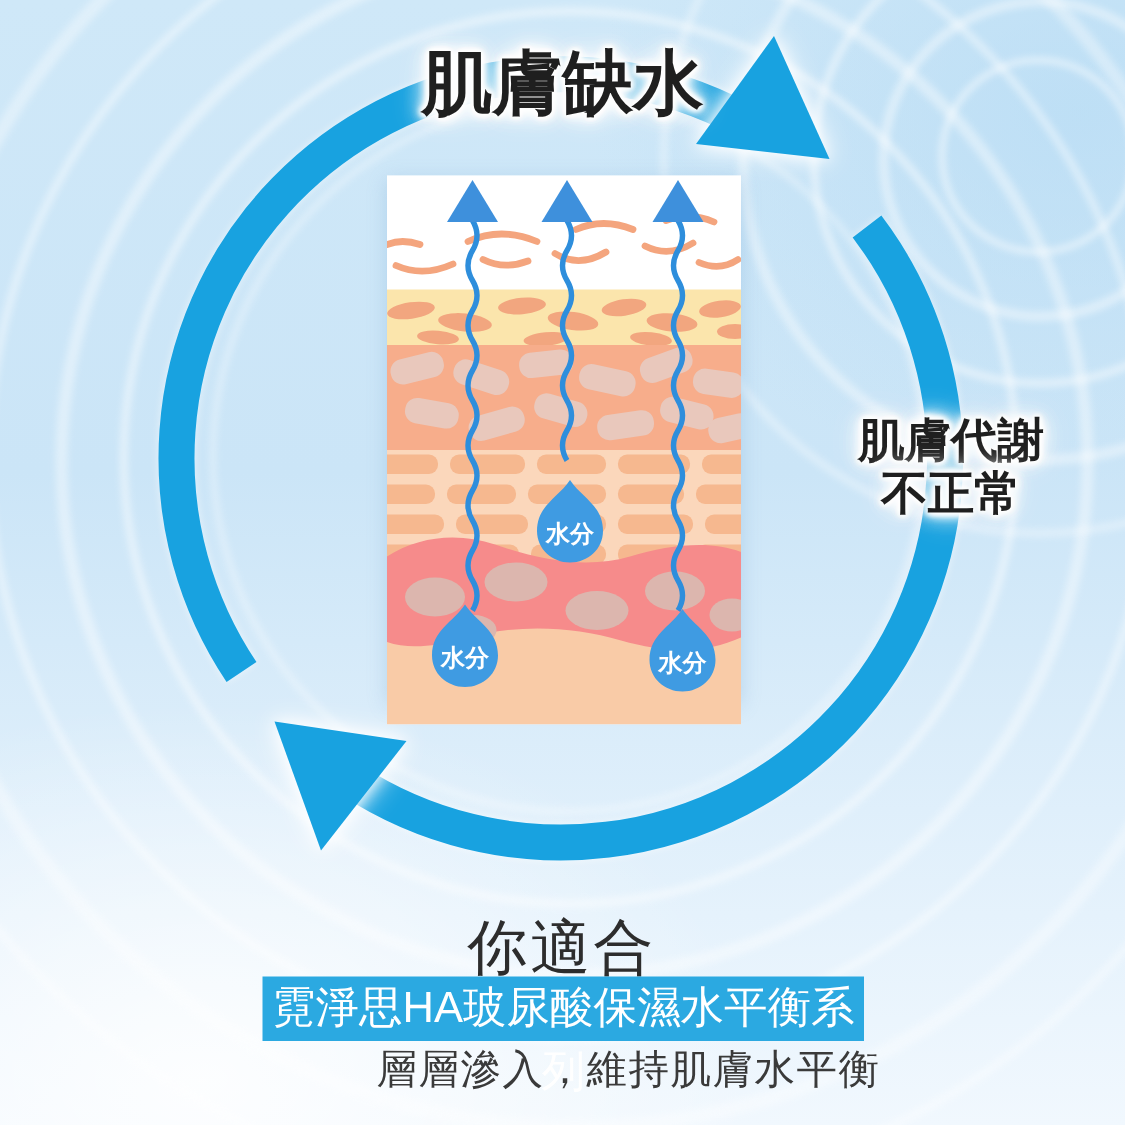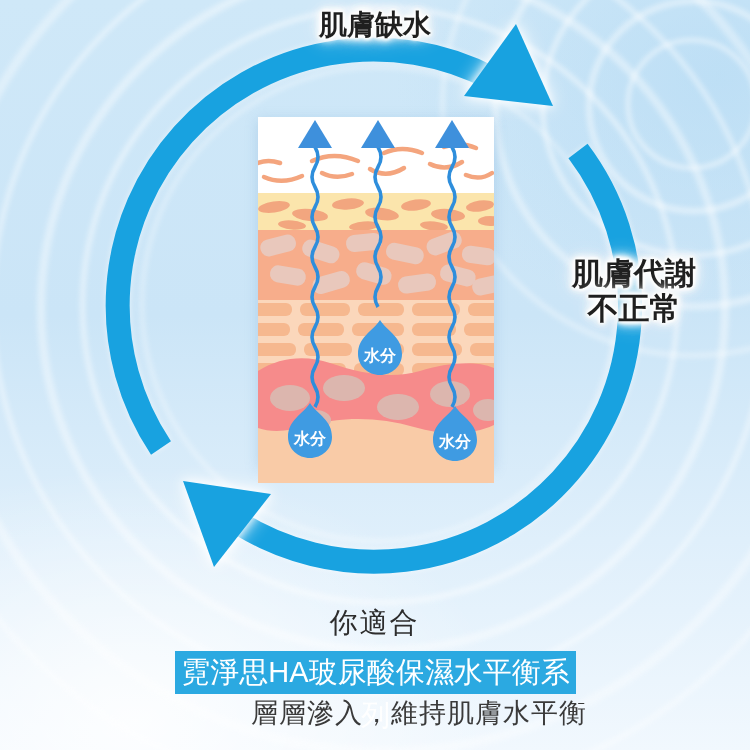--- a/index.html
+++ b/index.html
@@ -15,39 +15,39 @@
   .cycle-svg{position:absolute;left:0;top:0;z-index:2;}
   .cycle-arc{fill:none;stroke:var(--arc-blue);stroke-width:24;
         filter:drop-shadow(0 0 3px rgba(255,255,255,.55));}
   .arrowhead{fill:var(--arc-blue);
         filter:drop-shadow(0 0 5px rgba(255,255,255,.95)) drop-shadow(0 0 9px rgba(255,255,255,.8));}
   .label{position:absolute;z-index:4;color:var(--label-dark);font-weight:bold;white-space:nowrap;
         text-shadow:0 0 4px #fff,0 0 4px #fff,0 0 4px #fff,0 0 4px #fff,
                     0 0 8px #fff,0 0 8px #fff,0 0 8px #fff,
                     0 0 14px rgba(255,255,255,.95),0 0 14px rgba(255,255,255,.95),
                     0 0 22px rgba(255,255,255,.9);}
-  .label.top{left:375px;top:6px;transform:translateX(-50%);font-size:28px;}
+  .label.top{left:375px;top:24px;transform:translateX(-50%);font-size:47px;}
   .label.left{left:45px;top:283px;font-size:31px;letter-spacing:.5px;}
-  .label.right{left:568px;top:256px;width:132px;text-align:center;font-size:31px;line-height:35px;}
+  .label.right{left:568px;top:276px;width:132px;text-align:center;font-size:31px;line-height:35px;}
   .card{position:absolute;left:258px;top:117px;width:236px;height:350px;z-index:3;
         background:var(--card-white);box-shadow:0 3px 12px rgba(110,160,205,.30);}
   .card svg{display:block;}
   .crack{fill:none;stroke:var(--crack-orange);stroke-width:4.5;stroke-linecap:round;}
   .l-yellow{fill:var(--epidermis-yellow);} .cell{fill:var(--cell-orange);}
   .l-salmon{fill:var(--dermis-salmon);}   .blob{fill:var(--blob-mauve);}
   .l-brickbg{fill:var(--brick-bg);}       .brick{fill:var(--brick-orange);}
   .l-hypo{fill:var(--hypo-peach);}
   .band{fill:var(--band-pink);}           .boval{fill:var(--band-oval);}
   .wline{fill:none;stroke:var(--wave-blue);stroke-width:3.6;}
   .wtri{fill:var(--tri-blue);}
   .drop{fill:var(--drop-blue);}
   .dtext{fill:var(--moisture-text);font-family:"Liberation Sans","DejaVu Sans",sans-serif;
          font-size:16px;font-weight:600;}
   .lead{position:absolute;z-index:4;left:0;width:749px;top:604px;text-align:center;
-        font-size:28px;color:var(--lead-dark);letter-spacing:2px;}
+        font-size:40px;color:var(--lead-dark);letter-spacing:2px;}
   .banner{position:absolute;z-index:4;left:175px;top:651px;width:401px;height:43px;
         background:var(--banner-blue);color:var(--banner-text);font-weight:normal;
         font-size:29px;line-height:43px;text-align:center;}
   .subtitle{position:absolute;z-index:4;left:0;width:750px;top:695px;text-align:center;
         font-size:27px;color:var(--subtitle-dark);letter-spacing:1px;margin-left:44px;}
 </style>
 </head>
 <body>
 
 <div class="stage">

